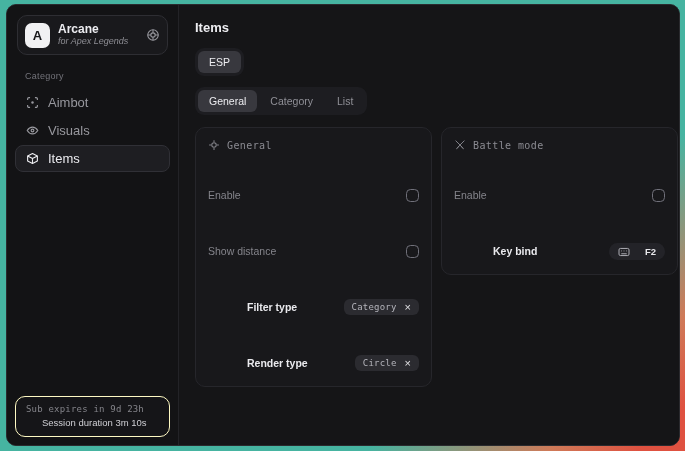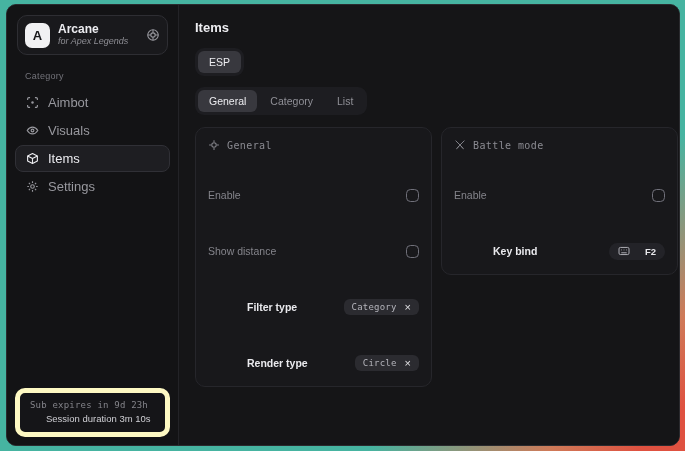--- a/index.html
+++ b/index.html
@@ -37,21 +37,21 @@
   }
   .nav { display:flex; flex-direction:column; gap:1px; }
   .nav-item {
     height:27px; padding:0 10px; display:flex; align-items:center; gap:9px;
     font-size:13px; color:#98989e; border-radius:8px; border:1px solid transparent;
     cursor:default;
   }
   .nav-item.active { background:#1e1e22; border-color:#303036; color:#eaeaee; }
   .nav-item svg { flex:0 0 13px; }
   .sub-card {
-    margin-top:auto; border:5px solid #fef9c3; border-radius:10px; padding:7px 10px 8px;
+    margin-top:auto; border:1px solid #fef9c3; border-radius:10px; padding:7px 10px 8px;
     background:#151518;
   }
   .sub-line1 {
     font-family:"DejaVu Sans Mono",monospace; font-size:9px; color:#84848a; letter-spacing:.2px;
   }
   .sub-line2 { font-size:9.5px; color:#cfcfd4; margin-top:3px;margin-left:16px; }
   
   .main { flex:1; padding:15px 16px; background:#151517; }
   .page-title { font-size:13px; font-weight:700; color:#ededf1; margin-bottom:13px; }
   .tab-group {
@@ -82,21 +82,21 @@
   }
   .select-pill {
     display:flex; align-items:center; gap:8px; background:#2b2b30; border-radius:6px;
     padding:2.5px 8px; cursor:default;
   }
   .select-value {
     font-family:"DejaVu Sans Mono",monospace; font-size:9px; color:#b4b4bb; letter-spacing:.2px;
   }
   .select-clear { font-size:11px; color:#e2e2e6; line-height:1; cursor:default; }
   .keybind-pill {
-    display:flex; align-items:center; gap:15px; background:#232328; border-radius:999px;
+    display:flex; align-items:flex-end; gap:15px; background:#232328; border-radius:999px;
     padding:3px 9px; cursor:default;
   }
   .keybind-pill svg { color:#b9b9c0; }
   .keybind-value { font-size:9.5px; font-weight:600; color:#e8e8ec; }
   svg { display:block; }
 </style>
 </head>
 <body>
 
 <div class="window">
@@ -141,29 +141,20 @@
       </div>
       <div class="nav-item active">
         <span>
           <svg width="13" height="13" viewBox="0 0 16 16" fill="none" stroke="currentColor" stroke-width="1.4" stroke-linejoin="round">
             <path d="M8 1.8 14 5v6L8 14.2 2 11V5Z"></path>
               <path d="M2 5l6 3 6-3M8 8v6.2"></path>
           </svg>
         </span>
         <span>Items</span>
       </div>
-      <div class="nav-item">
-        <span>
-          <svg width="13" height="13" viewBox="0 0 16 16" fill="none" stroke="currentColor" stroke-width="1.4">
-            <circle cx="8" cy="8" r="2.2"></circle>
-            <path d="M8 1.6v2M8 12.4v2M1.6 8h2M12.4 8h2M3.5 3.5 5 5M11 11l1.5 1.5M12.5 3.5 11 5M5 11l-1.5 1.5"></path>
-          </svg>
-        </span>
-        <span>Settings</span>
-      </div>
     </nav>
 
     <div class="sub-card">
       <div class="sub-line1">Sub expires in 9d 23h</div>
       <div class="sub-line2">Session duration 3m 10s</div>
     </div>
 
   </aside>
 
   <section class="main">

